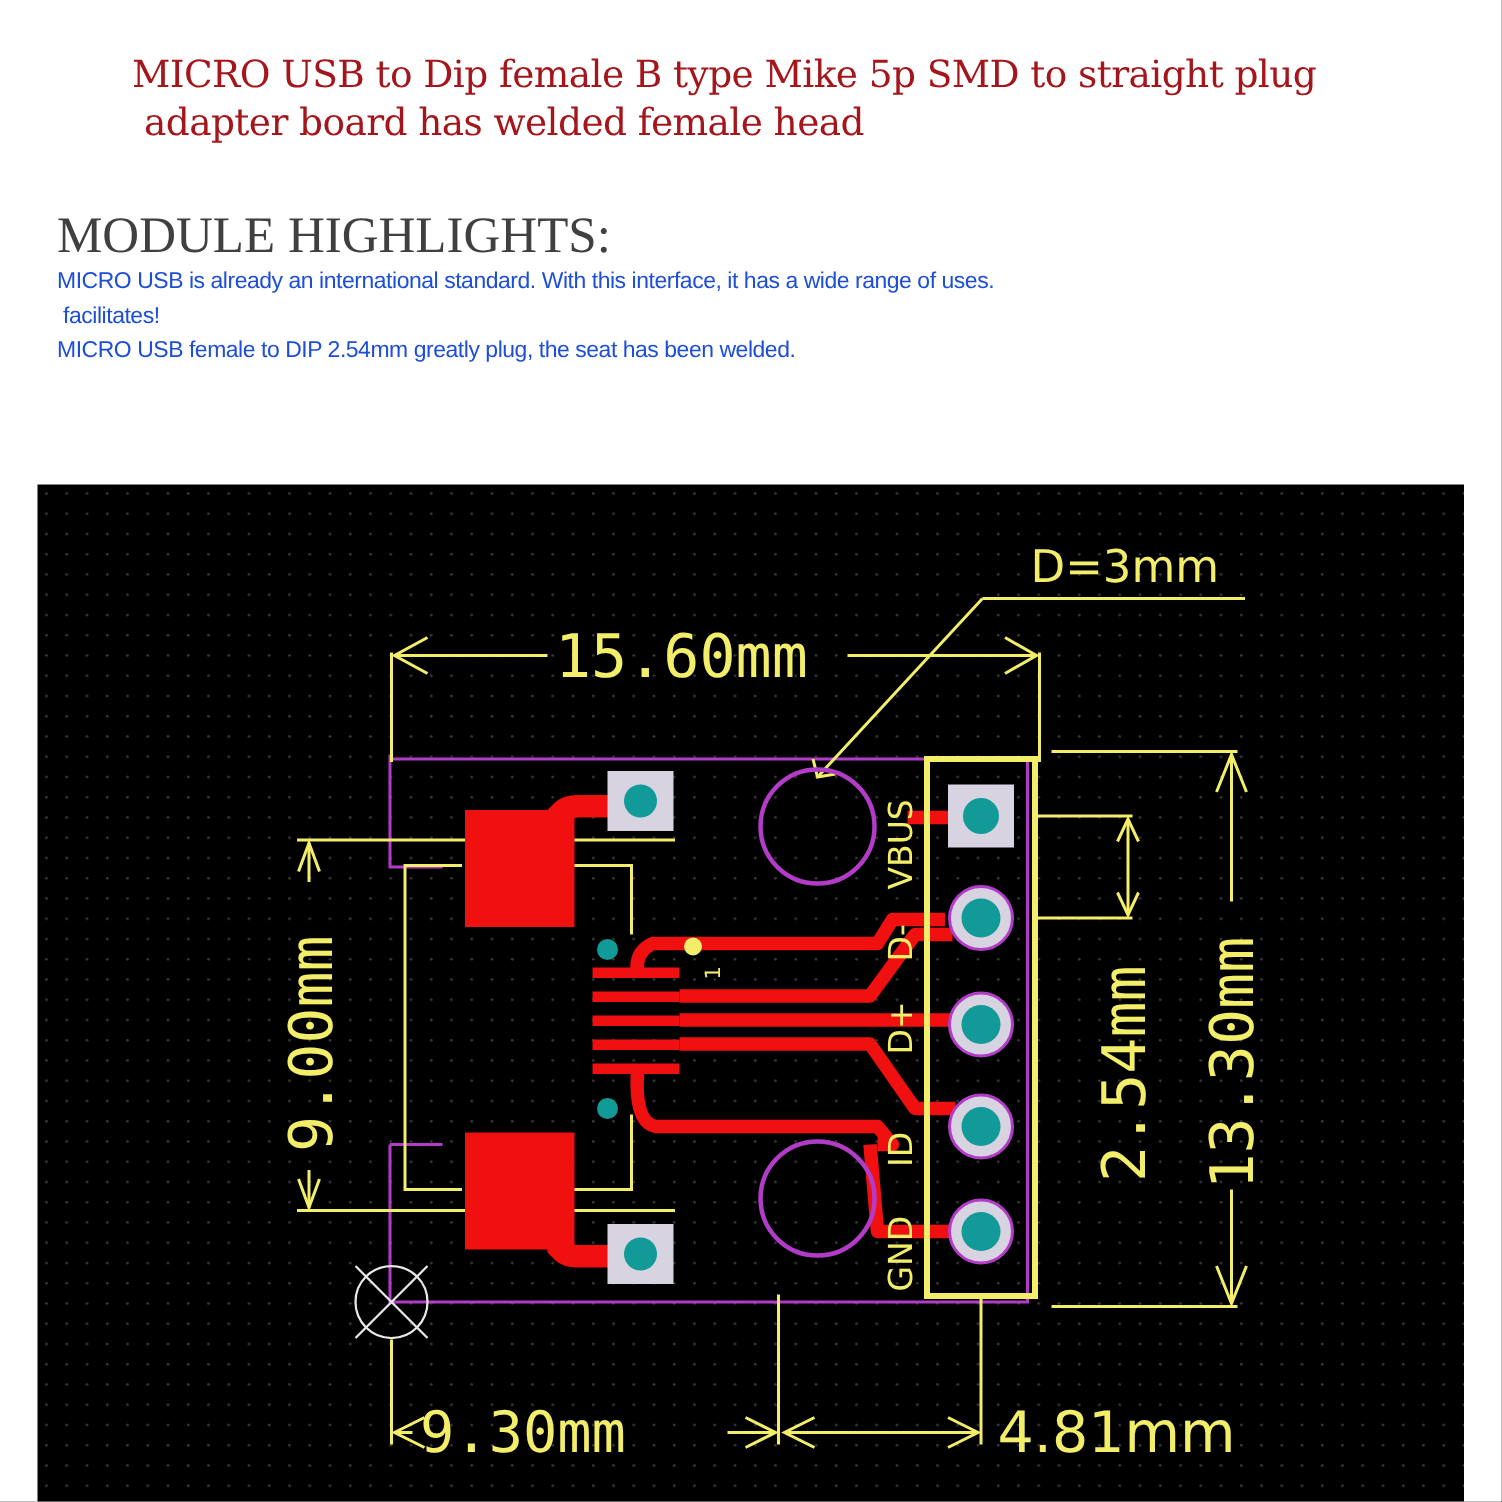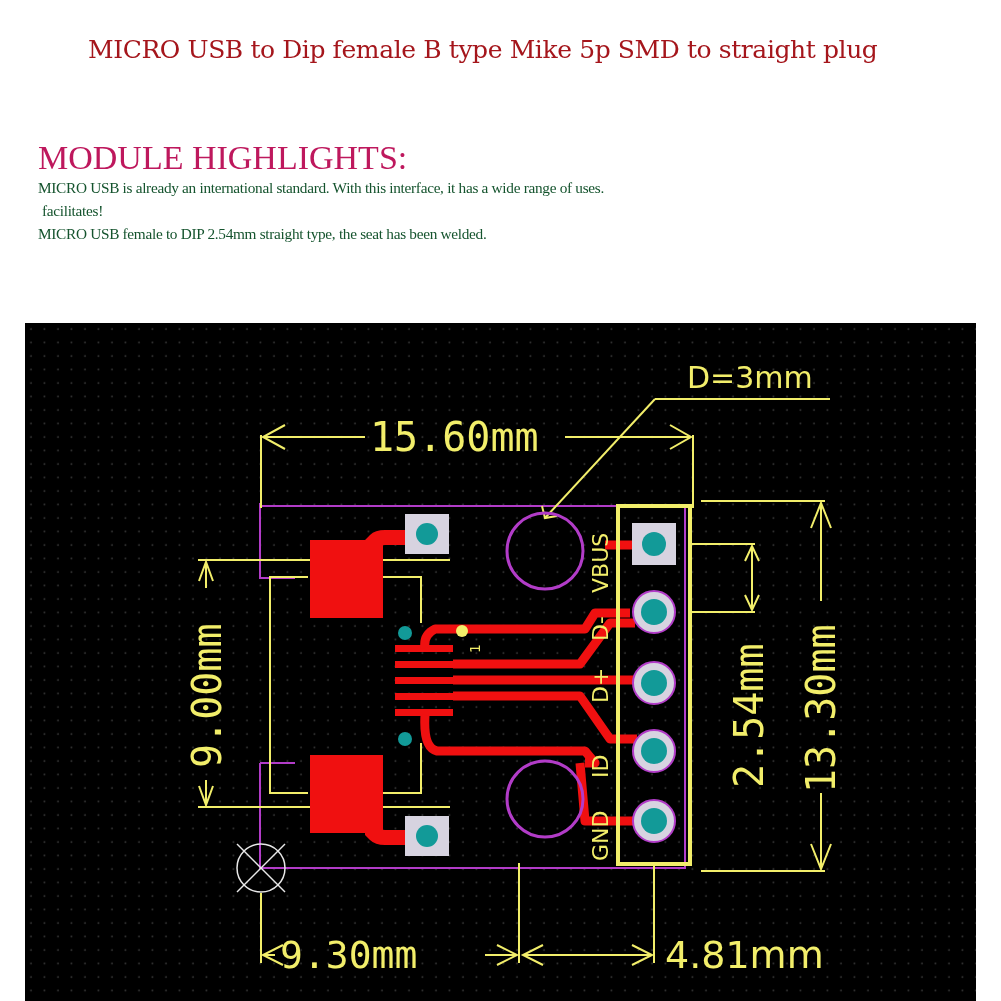--- a/index.html
+++ b/index.html
@@ -1,40 +1,41 @@
 <!DOCTYPE html>
 <html><head>
 <meta charset="utf-8">
 <style>
   html, body { margin:0; padding:0; background:#ffffff; }
   body { width:1001px; height:1001px; position:relative; overflow:hidden; font-family:"DejaVu Serif", serif; }
   .title { position:absolute; left:88px; top:34px; color:#a5161c; font-family:"DejaVu Serif", serif; font-size:25px; line-height:32px; letter-spacing:-0.4px; }
   .title .l2 { padding-left:8px; display:block; }
-  .heading { position:absolute; left:38px; top:139px; font-family:"Liberation Serif", serif; font-size:34px; color:#be185d; letter-spacing:0px; }
-  .body-text { position:absolute; left:38px; top:176px; font-family:Liberation Serif, serif; font-size:15.3px; line-height:23px; color:#14532d; letter-spacing:-0.3px; }
+  .heading { position:absolute; left:38px; top:139px; font-family:"Liberation Serif", serif; font-size:34px; color:#404040; letter-spacing:0px; }
+  .body-text { position:absolute; left:38px; top:176px; font-family:Liberation Sans, sans-serif; font-size:15.3px; line-height:23px; color:#1d4ed8; letter-spacing:-0.3px; }
   .body-text span { display:block; white-space:nowrap; }
   .body-text .ind { padding-left:4px; }
   .board { position:absolute; left:25px; top:323px; width:951px; height:678px; background:#000; }
   .board svg { position:absolute; left:0; top:0; }
   .dimtext { font-family:"DejaVu Sans Mono", monospace; fill:#f2ee6a; }
   .pintext { font-family:"DejaVu Sans", sans-serif; fill:#f2ee6a; }
 </style>
 </head>
 <body>
 
 <div class="title">
   <span>MICRO USB to Dip female B type Mike 5p SMD to straight plug</span>
+  <span class="l2">adapter board has welded female head</span>
 </div>
 
 <div class="heading">MODULE HIGHLIGHTS:</div>
 
 <div class="body-text">
   <span>MICRO USB is already an international standard. With this interface, it has a wide range of uses.</span>
   <span class="ind">facilitates!</span>
-  <span>MICRO USB female to DIP 2.54mm straight type, the seat has been welded.</span>
+  <span>MICRO USB female to DIP 2.54mm greatly plug, the seat has been welded.</span>
 </div>
 
 <div class="board">
   <svg width="951" height="678" viewBox="0 0 951 678" xmlns="http://www.w3.org/2000/svg">
     <defs>
       <pattern id="grid" width="13.5" height="13.5" patternUnits="userSpaceOnUse">
         <circle cx="6" cy="6" r="0.9" fill="#3a3a3a"></circle>
       </pattern>
     </defs>
     <rect x="0" y="0" width="951" height="678" fill="url(#grid)"></rect>

